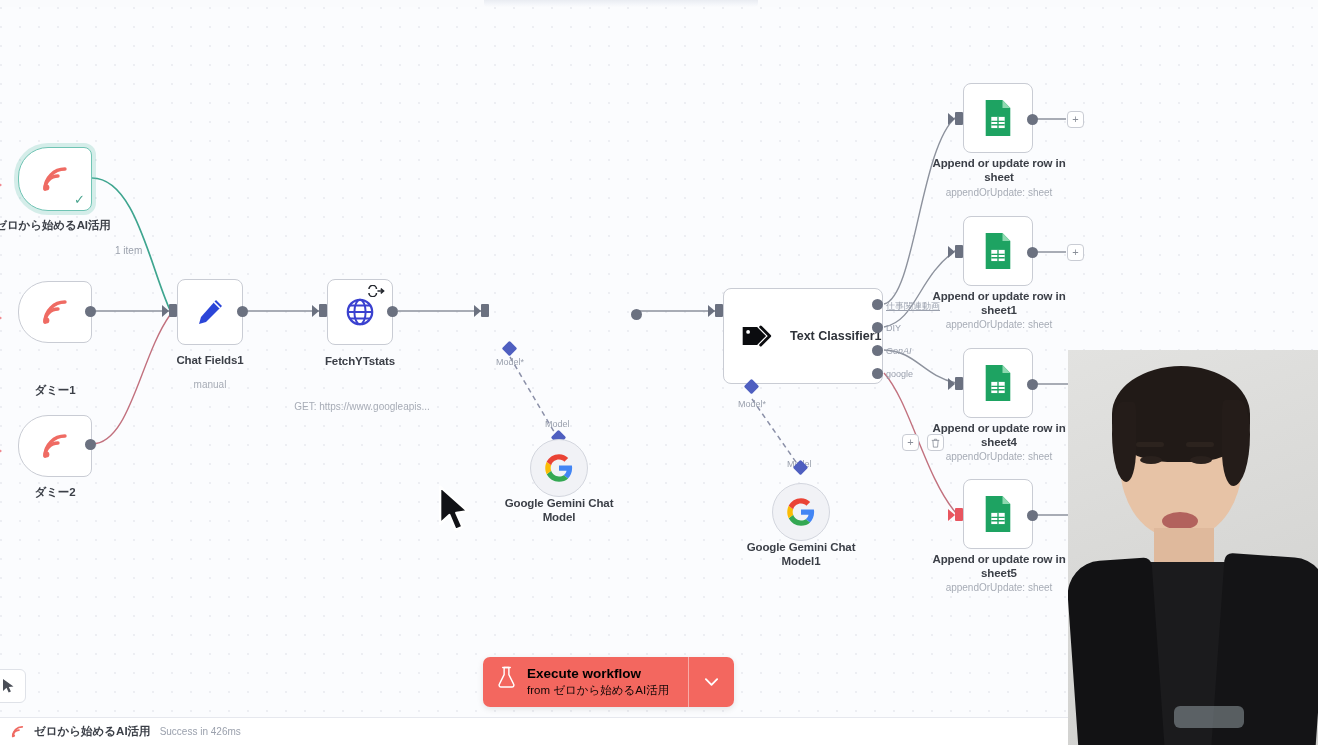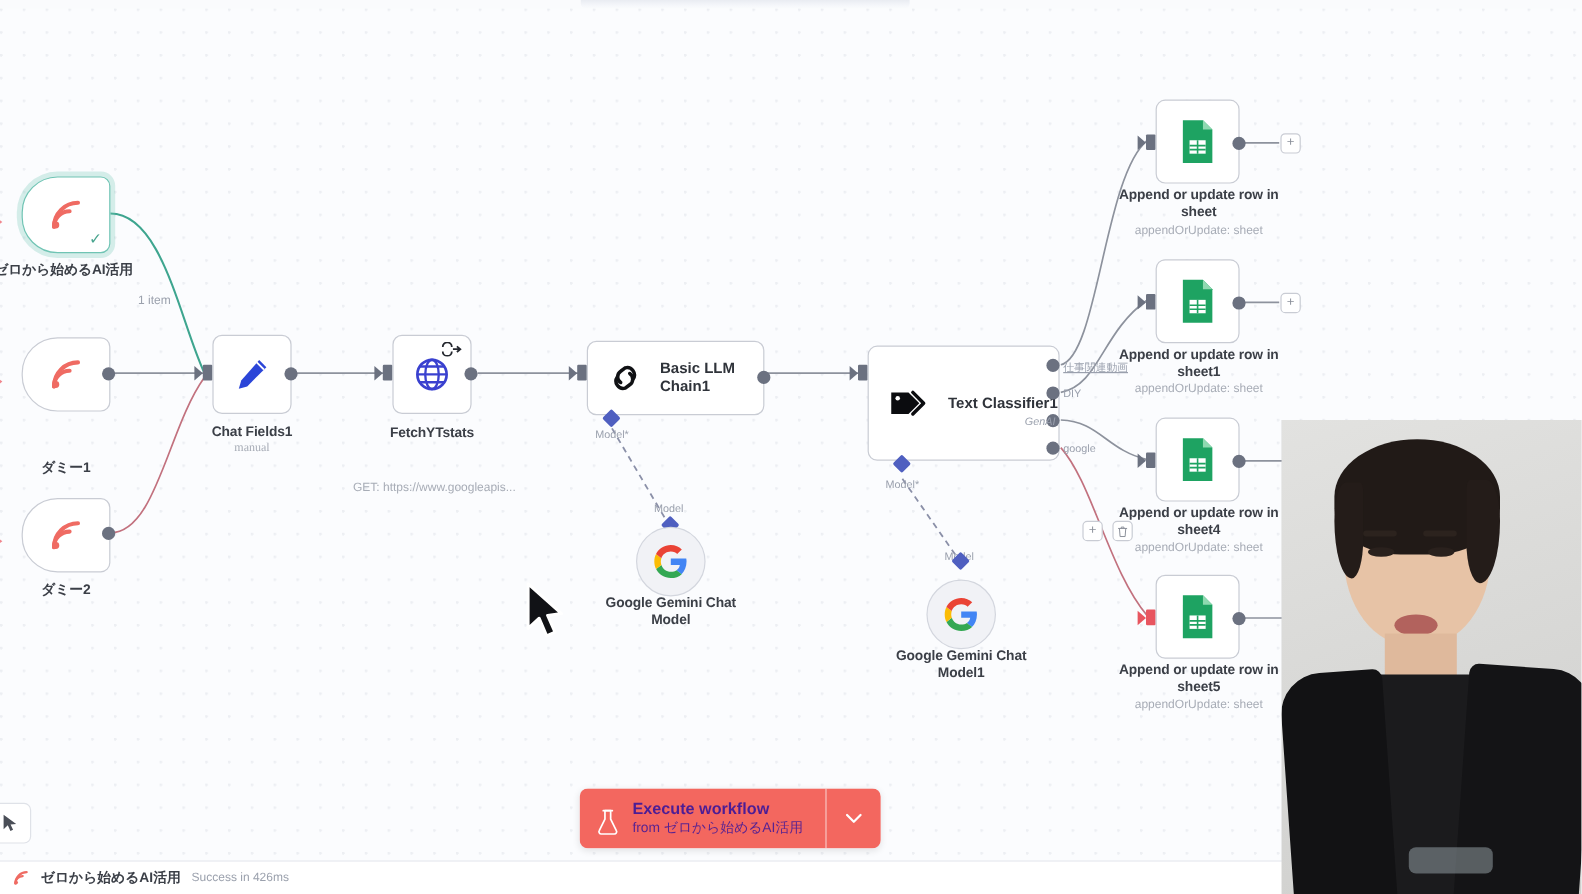--- a/index.html
+++ b/index.html
@@ -139,23 +139,23 @@
   }
 
   
   .exec-wrap {
     position: absolute; left: 483px; top: 657px;
     display: flex; align-items: stretch;
     border-radius: 7px; overflow: hidden;
     box-shadow: 0 2px 6px rgba(0,0,0,0.10);
   }
   .exec-main {
-    background: #f3675f; color: #4c1d95;
+    background: #f3675f; color: #000000;
     padding: 9px 18px 10px 14px;
-    display: flex; align-items: flex-end; gap: 11px;
+    display: flex; align-items: flex-start; gap: 11px;
     min-width: 205px;
   }
   .exec-texts { display: flex; flex-direction: column; gap: 1px; }
   .exec-title { font-size: 13.5px; font-weight: bold; line-height: 16px; }
   .exec-sub { font-size: 11.5px; line-height: 14px; opacity: 0.93; }
   .exec-caret {
     background: #f3675f; width: 46px;
     border-left: 1px solid rgba(255,255,255,0.45);
     display: flex; align-items: center; justify-content: center;
     color: #fff;
@@ -337,50 +337,40 @@
 
     <div class="port-in" style="left:169px; top:297px;"></div>
     <div class="node" style="left:177px; top:272px; width:66px; height:66px;">
       <svg width="32" height="32" viewBox="0 0 32 32">
         <path d="M22 4 L28 10 L12 26 L5 28 L7 21 Z" fill="#2b45d8"></path>
         <path d="M20 6 L26 12" stroke="#fff" stroke-width="1.6"></path>
       </svg>
     </div>
     <div class="port-out" style="left:237px; top:299px;"></div>
     <div class="node-title" style="left:155px; top:347px; width:110px;">Chat Fields1</div>
-    <div class="node-sub" style="left:155px; top:361px; width:110px;font-family:Liberation Serif, serif;">manual</div>
+    <div class="node-sub" style="left:155px; top:372px; width:110px;">manual</div>
 
     <div class="port-in" style="left:319px; top:297px;"></div>
     <div class="node" style="left:327px; top:272px; width:66px; height:66px;">
       <svg width="30" height="30" viewBox="0 0 32 32">
         <circle cx="16" cy="16" r="13" fill="none" stroke="#3a41cf" stroke-width="2.4"></circle>
         <ellipse cx="16" cy="16" rx="6" ry="13" fill="none" stroke="#3a41cf" stroke-width="2.1"></ellipse>
         <path d="M3 16 H29 M5 9 H27 M5 23 H27" stroke="#3a41cf" stroke-width="2.1"></path>
       </svg>
       <svg width="17" height="12" viewBox="0 0 18 12" style="position:absolute; right:7px; top:5px;">
         <path d="M1 4 A4 4 0 0 1 9 4" fill="none" stroke="#24272e" stroke-width="1.6"></path>
         <path d="M9 8 A4 4 0 0 1 1 8" fill="none" stroke="#24272e" stroke-width="1.6"></path>
         <path d="M10 6 H16 M13.5 3.5 L16.5 6 L13.5 8.5" stroke="#24272e" stroke-width="1.6" fill="none"></path>
       </svg>
     </div>
     <div class="port-out" style="left:387px; top:299px;"></div>
     <div class="node-title" style="left:295px; top:348px; width:130px;">FetchYTstats</div>
     <div class="node-sub" style="left:277px; top:362px; width:170px;margin-top:32px;">GET: https://www.googleapis...</div>
 
     <div class="port-in" style="left:481px; top:297px;"></div>
-    <div class="node wide" style="left:489px; top:277px; width:148px; height:62px;">
-      <svg width="30" height="30" viewBox="0 0 32 32">
-        <g fill="none" stroke="#101114" stroke-width="3.1" stroke-linecap="round">
-          <path d="M12 20 A6 6 0 0 1 12 10 L16 7 A6.5 6.5 0 0 1 23 17"></path>
-          <path d="M20 12 A6 6 0 0 1 20 22 L16 25 A6.5 6.5 0 0 1 9 15"></path>
-        </g>
-      </svg>
-      <span class="inline-label">Basic LLM
-Chain1</span>
-    </div>
     <div class="port-out" style="left:631px; top:302px;"></div>
     <div class="port-ai" style="left:504px; top:336px;"></div>
     <div class="ai-label" style="left:496px; top:350px;">Model*</div>
 
     <div class="ai-label" style="left:545px; top:412px;">Model</div>
     <div class="port-ai" style="left:553px; top:425px;"></div>
     <div class="subnode" style="left:530px; top:432px;">
       <svg width="30" height="30" viewBox="0 0 48 48">
         <path fill="#4285F4" d="M45 24c0-1.6-.1-2.7-.4-4H24v8.5h12c-.2 2-1.5 5-4.4 7l6.7 5.2C42.2 37 45 31 45 24z"></path>
         <path fill="#34A853" d="M24 46c5.9 0 10.9-2 14.5-5.3l-6.9-5.3c-1.9 1.3-4.4 2.2-7.6 2.2-5.8 0-10.7-3.8-12.5-9.1l-7.1 5.5C8 41.2 15.4 46 24 46z"></path>
@@ -403,21 +393,21 @@
     <div class="port-ai" style="left:746px; top:374px;"></div>
     <div class="ai-label" style="left:738px; top:392px;">Model*</div>
 
     <div class="port-out" style="left:872px; top:292px;"></div>
     <div class="ai-label" style="left:886px; top:293px;text-decoration:underline;">仕事関連動画</div>
 
     <div class="port-out" style="left:872px; top:315px;"></div>
     <div class="ai-label" style="left:886px; top:316px;">DIY</div>
 
     <div class="port-out" style="left:872px; top:338px;"></div>
-    <div class="ai-label" style="left:854px; top:339px;font-style:italic;">GenAI</div>
+    <div class="ai-label" style="left:886px; top:339px;font-style:italic;">GenAI</div>
 
     <div class="port-out" style="left:872px; top:361px;"></div>
     <div class="ai-label" style="left:886px; top:362px;">google</div>
 
     <div class="ai-label" style="left:787px; top:452px;">Model</div>
     <div class="port-ai" style="left:795px; top:455px;"></div>
     <div class="subnode" style="left:772px; top:476px;">
       <svg width="30" height="30" viewBox="0 0 48 48">
         <path fill="#4285F4" d="M45 24c0-1.6-.1-2.7-.4-4H24v8.5h12c-.2 2-1.5 5-4.4 7l6.7 5.2C42.2 37 45 31 45 24z"></path>
         <path fill="#34A853" d="M24 46c5.9 0 10.9-2 14.5-5.3l-6.9-5.3c-1.9 1.3-4.4 2.2-7.6 2.2-5.8 0-10.7-3.8-12.5-9.1l-7.1 5.5C8 41.2 15.4 46 24 46z"></path>

